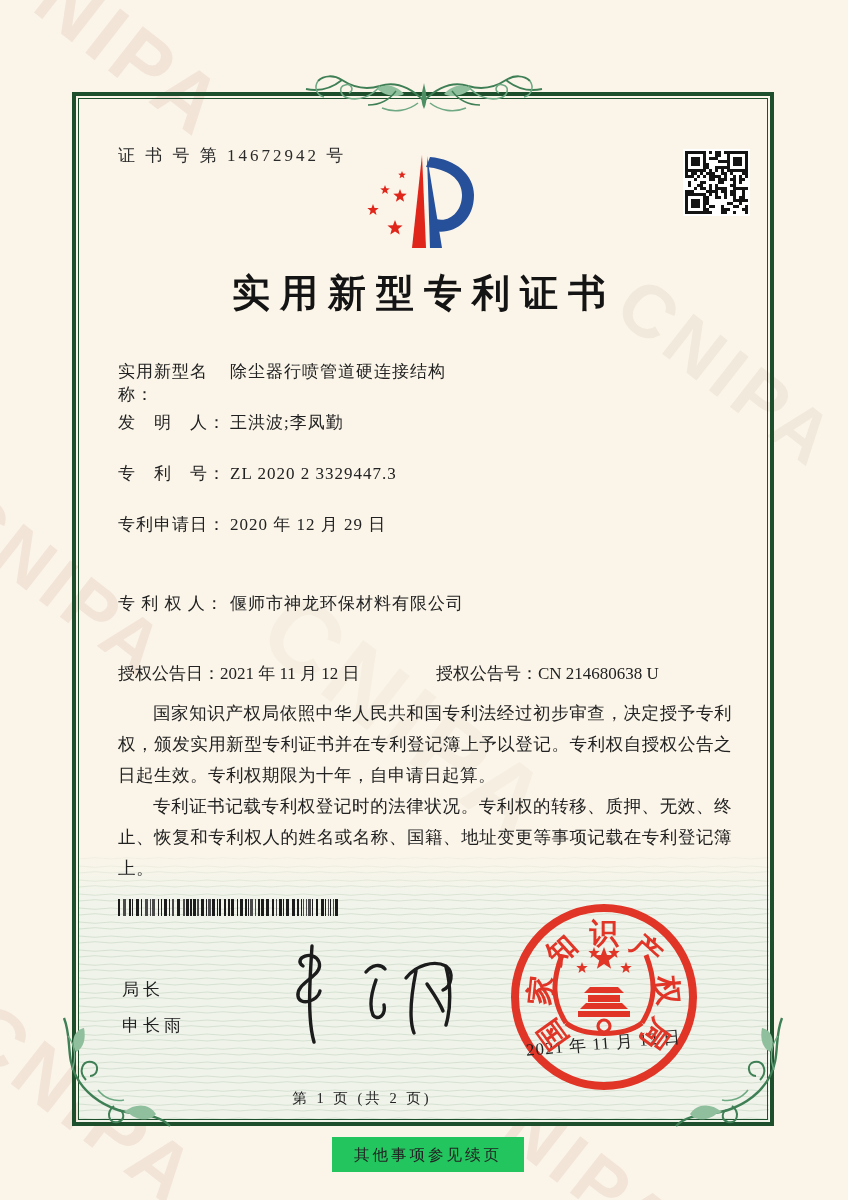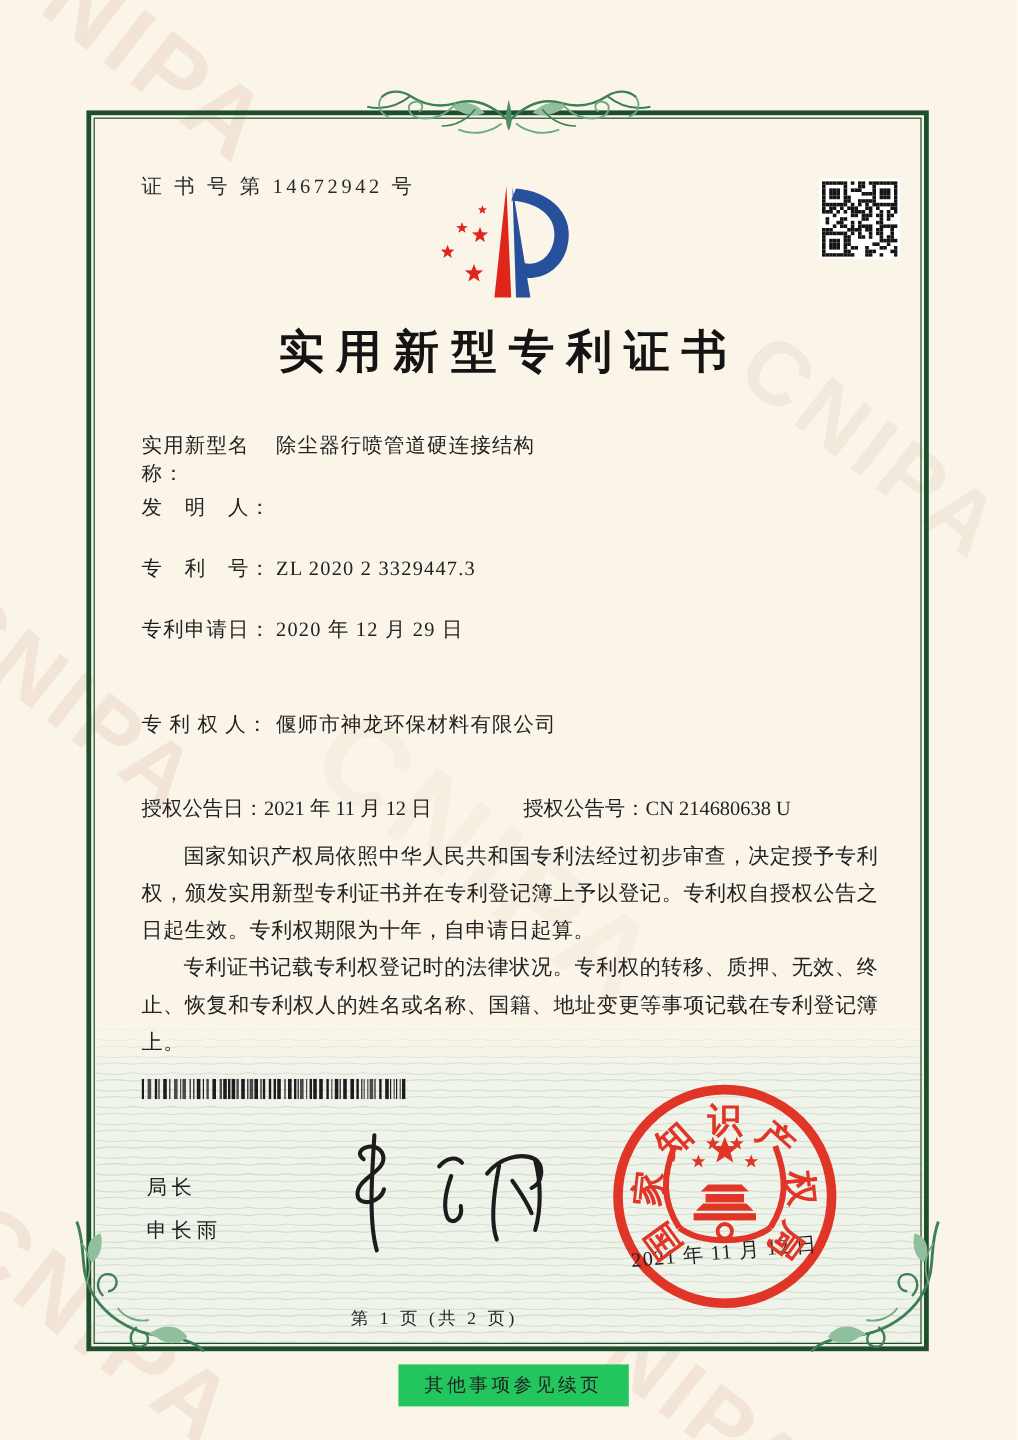--- a/index.html
+++ b/index.html
@@ -374,20 +374,21 @@
   </div>
 
   <div class="title">实用新型专利证书</div>
 
   <div class="frow" style="top:360px;">
     <span class="lab">实用新型名称：</span>
     <span class="val">除尘器行喷管道硬连接结构</span>
   </div>
   <div class="frow" style="top:411px;">
     <span class="lab">发　明　人：</span>
+    <span class="val">王洪波;李凤勤</span>
   </div>
   <div class="frow" style="top:462px;">
     <span class="lab">专　利　号：</span>
     <span class="val">ZL 2020 2 3329447.3</span>
   </div>
   <div class="frow" style="top:513px;">
     <span class="lab">专利申请日：</span>
     <span class="val">2020 年 12 月 29 日</span>
   </div>
   <div class="frow" style="top:592px;">

